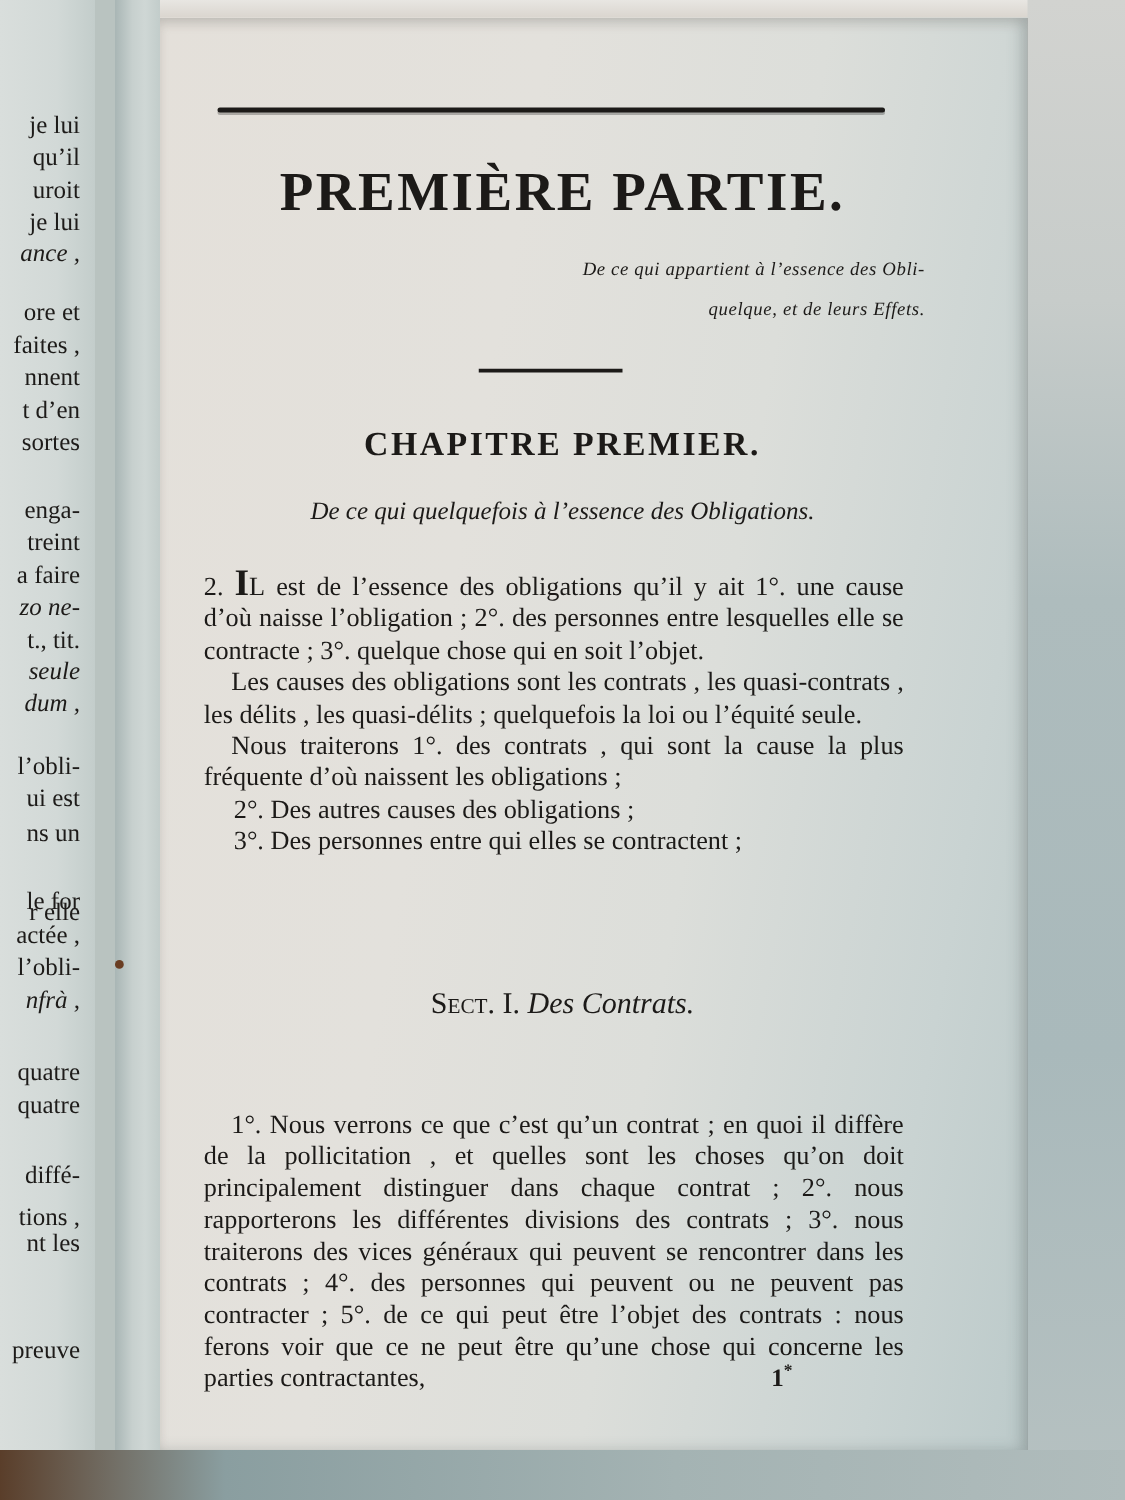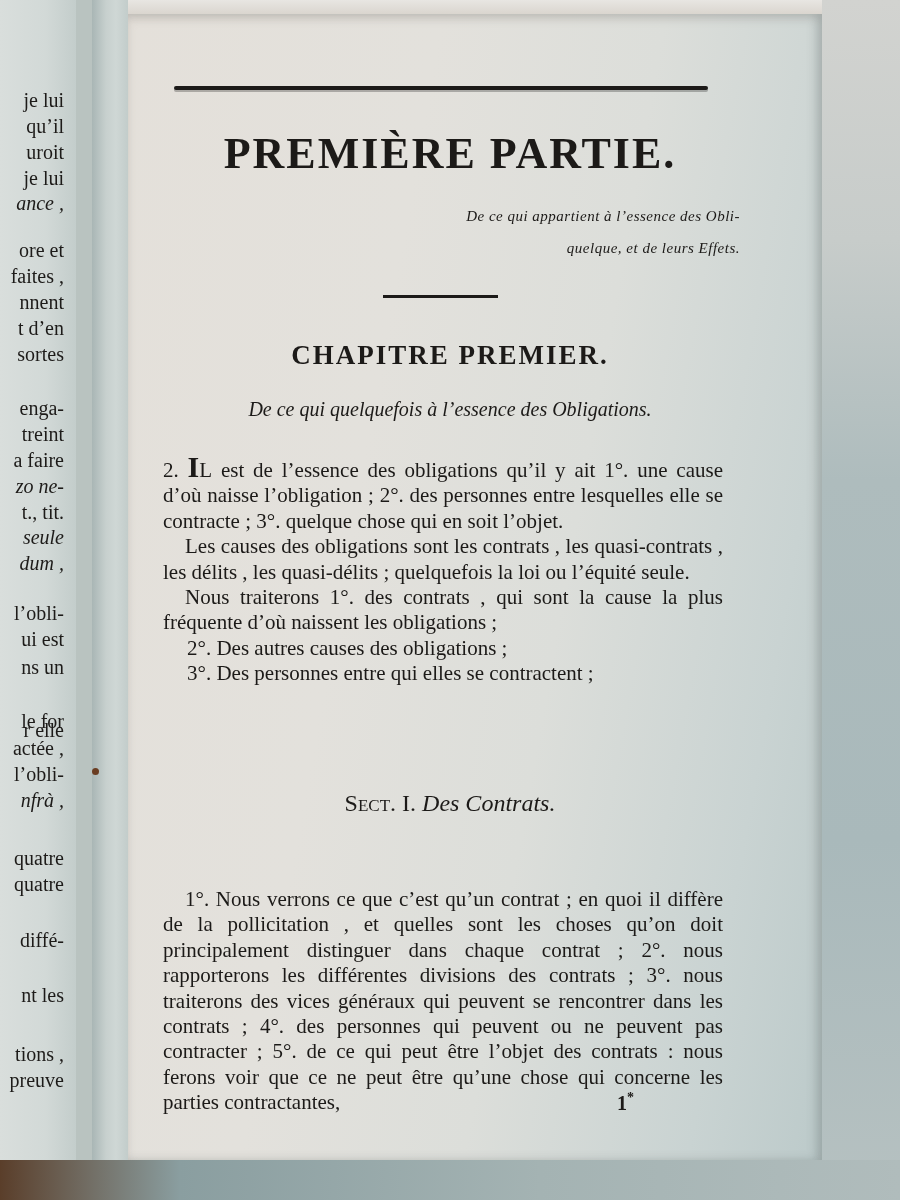--- a/index.html
+++ b/index.html
@@ -116,21 +116,21 @@
     <div class="left-line" style="top: 657px;">ns un</div>
     <div class="left-line" style="top: 720px; text-align: right;">r elle</div>
     <div class="left-line" style="top: 711px;">le for</div>
     <div class="left-line" style="top: 738px;">actée ,</div>
     <div class="left-line" style="top: 764px;">l’obli-</div>
     <div class="left-line it" style="top: 790px;">nfrà ,</div>
     <div class="left-line" style="top: 848px;">quatre</div>
     <div class="left-line" style="top: 874px;">quatre</div>
     <div class="left-line" style="top: 930px;">diffé-</div>
     <div class="left-line" style="top: 985px;">nt les</div>
-    <div class="left-line" style="top: 1044px;">tions ,</div>
+    <div class="left-line" style="top: 964px;">tions ,</div>
     <div class="left-line" style="top: 1070px;">preuve</div>
   </div>
 <div class="gutter"></div>
 <div class="stain"></div>
 
 <div class="page-top-fold"></div>
 <div class="page"></div>
 
 <div class="rule-top"></div>
 

